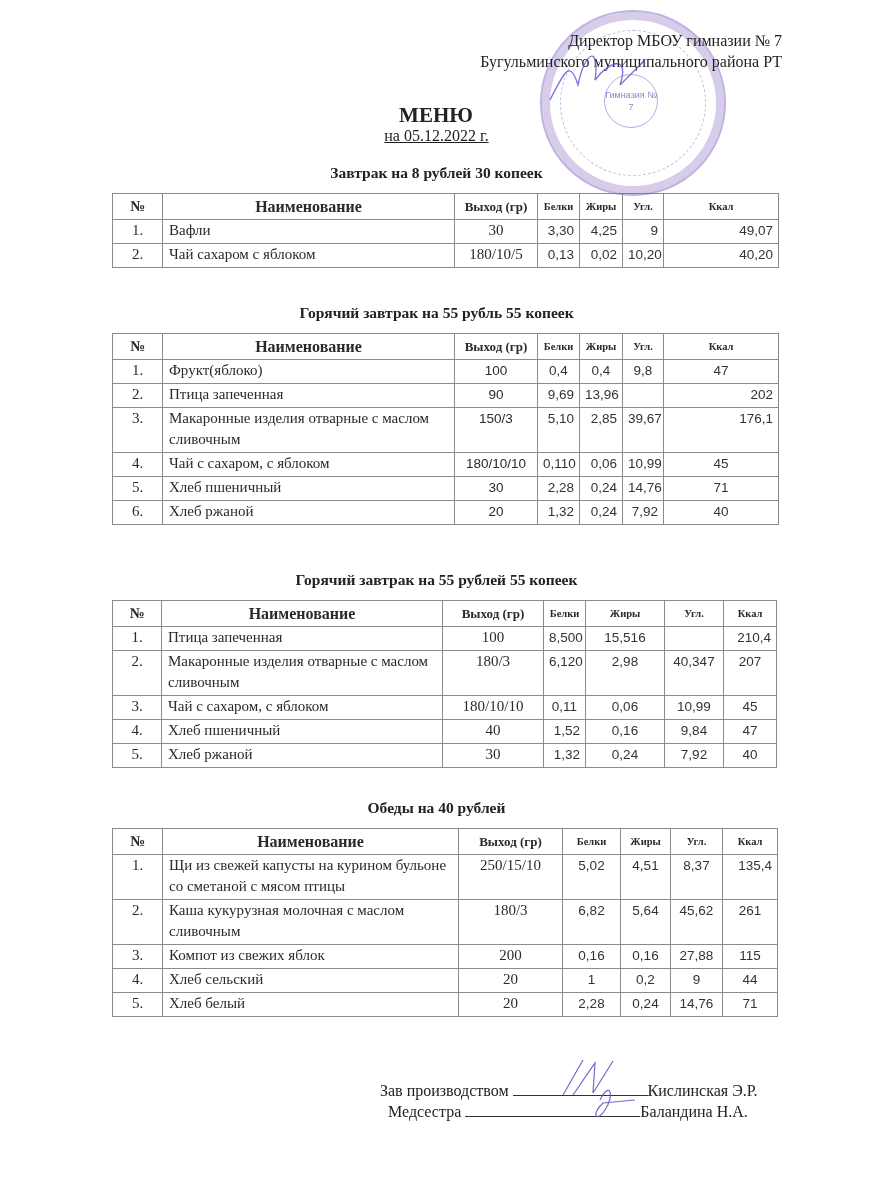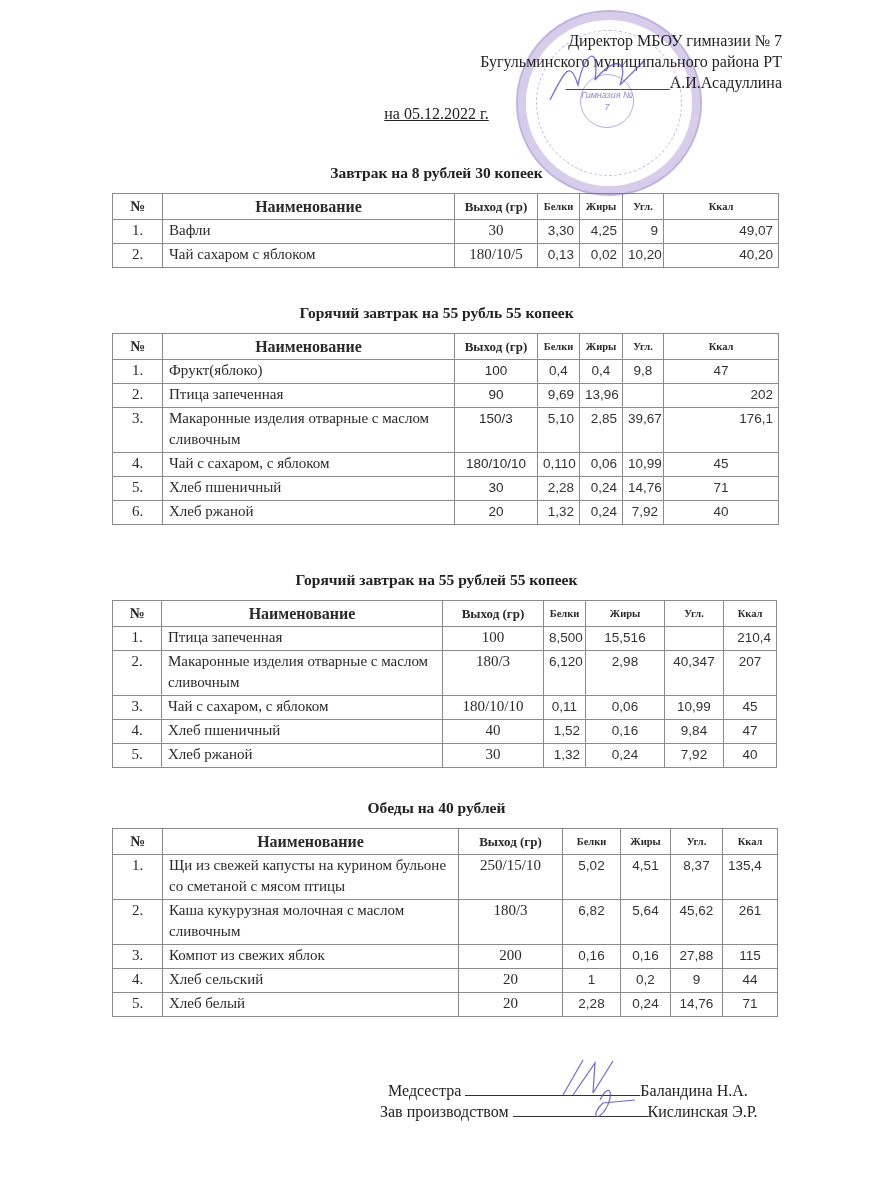--- a/index.html
+++ b/index.html
@@ -6,24 +6,24 @@
   body {
     width: 873px; height: 1200px; background: #ffffff; position: relative; overflow: hidden;
     font-family: "Liberation Serif", serif; color: #222;
   }
   .approve {
     position: absolute; right: 91px; top: 30px; text-align: right;
     font-size: 16px; line-height: 21px; color: #1f1f1f; z-index: 2;
   }
   .approve .sign-line { display: inline-block; }
   .stamp {
-    position: absolute; left: 516px; top: 10px; width: 182px; height: 182px;
+    position: absolute; left: 540px; top: 10px; width: 182px; height: 182px;
     border-radius: 50%; border: 2px solid rgba(120,90,190,0.55);
     box-shadow: inset 0 0 0 6px rgba(255,255,255,0), inset 0 0 0 8px rgba(120,90,190,0.35);
-    z-index: 1; opacity: 0.85; font-style: italic;
+    z-index: 1; opacity: 0.85;
   }
   .stamp::before {
     content: ""; position: absolute; left: 18px; top: 18px; right: 18px; bottom: 18px;
     border-radius: 50%; border: 1px dashed rgba(120,90,190,0.5);
   }
   .stamp .inner {
     position: absolute; left: 62px; top: 62px; width: 54px; height: 54px; border-radius: 50%;
     border: 1.5px solid rgba(120,90,190,0.6); font-family: "Liberation Sans", sans-serif;
     font-size: 9px; color: rgba(100,70,180,0.8); text-align: center; line-height: 12px; padding-top: 14px;
     box-sizing: border-box;
@@ -62,31 +62,31 @@
     position: absolute; left: 555px; top: 1055px; width: 90px; height: 70px; z-index: 2;
   }
   .director-sig { position: absolute; left: 540px; top: 40px; width: 120px; height: 70px; z-index: 3; }
 </style>
 </head>
 <body>
 
 <div class="approve">
   <div>Директор МБОУ гимназии № 7</div>
   <div>Бугульминского муниципального района РТ</div>
-  <div><span class="sign-line">_____________</span><span>А.И.Асадуллина</span></div>
 </div>
 
 <div class="stamp">
   <div class="inner">Гимназия № 7</div>
 </div>
 <svg class="director-sig" viewBox="0 0 120 70">
   <path d="M10 60 C 25 30, 30 20, 38 45 C 45 10, 60 5, 55 40 C 70 20, 90 15, 80 45 L 105 20" fill="none" stroke="#5a4fc8" stroke-width="1.3" opacity="0.8"></path>
 </svg>
 
 <div class="title-block">
+  <div class="menu-title">МЕНЮ</div>
   <div class="menu-date">на 05.12.2022 г.</div>
 </div>
 
 <div class="section-title" style="top:164px;">Завтрак на 8 рублей 30 копеек</div>
 <table class="menu" style="left:112px; top:193px; width:666px;">
   <colgroup>
       <col style="width:50px">
       <col style="width:292px">
       <col style="width:83px">
       <col style="width:42px">
@@ -301,21 +301,21 @@
     </tr>
   </thead>
   <tbody>
     <tr class="tall">
       <td class="num">1.</td>
       <td class="name">Щи из свежей капусты на курином бульоне  со сметаной с мясом птицы</td>
       <td class="out">250/15/10</td>
       <td class="val" style="text-align:center">5,02</td>
       <td class="val" style="text-align:center">4,51</td>
       <td class="val" style="text-align:center">8,37</td>
-      <td class="val" style="text-align:left">135,4</td>
+      <td class="val" style="text-align:right">135,4</td>
     </tr>
     <tr class="tall">
       <td class="num">2.</td>
       <td class="name">Каша кукурузная молочная с маслом сливочным</td>
       <td class="out">180/3</td>
       <td class="val" style="text-align:center">6,82</td>
       <td class="val" style="text-align:center">5,64</td>
       <td class="val" style="text-align:center">45,62</td>
       <td class="val" style="text-align:center">261</td>
     </tr>
@@ -346,21 +346,21 @@
       <td class="val" style="text-align:center">14,76</td>
       <td class="val" style="text-align:center">71</td>
     </tr>
   </tbody>
 </table>
 
 <svg class="signature" viewBox="0 0 90 70">
   <path d="M8 40 L 28 5 M 18 40 L 40 8 L 38 38 L 58 6 M 45 45 C 55 25, 60 40, 50 55 C 42 68, 35 60, 48 48 L 80 45" fill="none" stroke="#5a4fc8" stroke-width="1.2" opacity="0.85"></path>
 </svg>
 <div class="footer">
+  <div class="row">
+    <span>Зав производством</span>
+    <span class="line" style="width:135px;"></span><span>Кислинская Э.Р.</span>
+  </div>
   <div class="row" style="padding-left:8px;">
     <span>Медсестра</span>
     <span class="line" style="width:175px;"></span><span>Баландина Н.А.</span>
   </div>
-  <div class="row">
-    <span>Зав производством</span>
-    <span class="line" style="width:135px;"></span><span>Кислинская Э.Р.</span>
-  </div>
 </div>
 
 </body></html>

